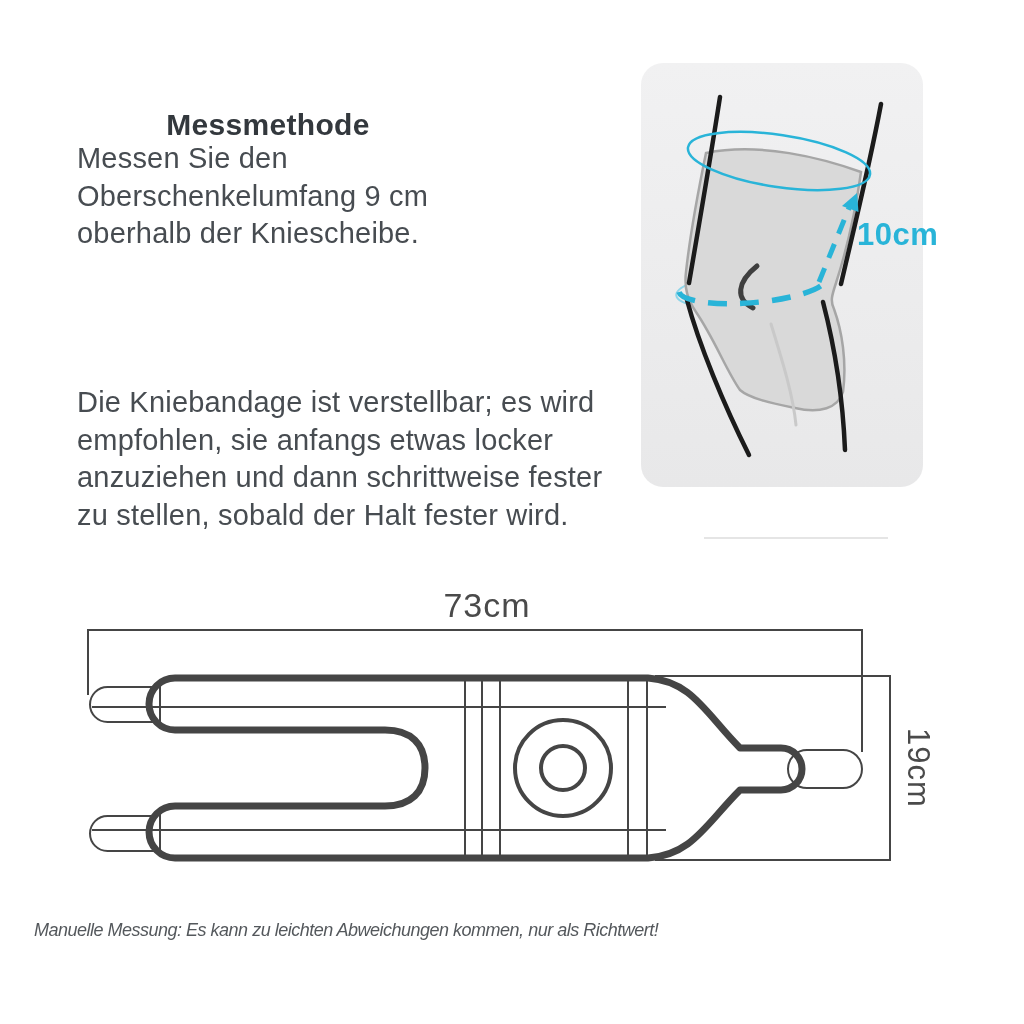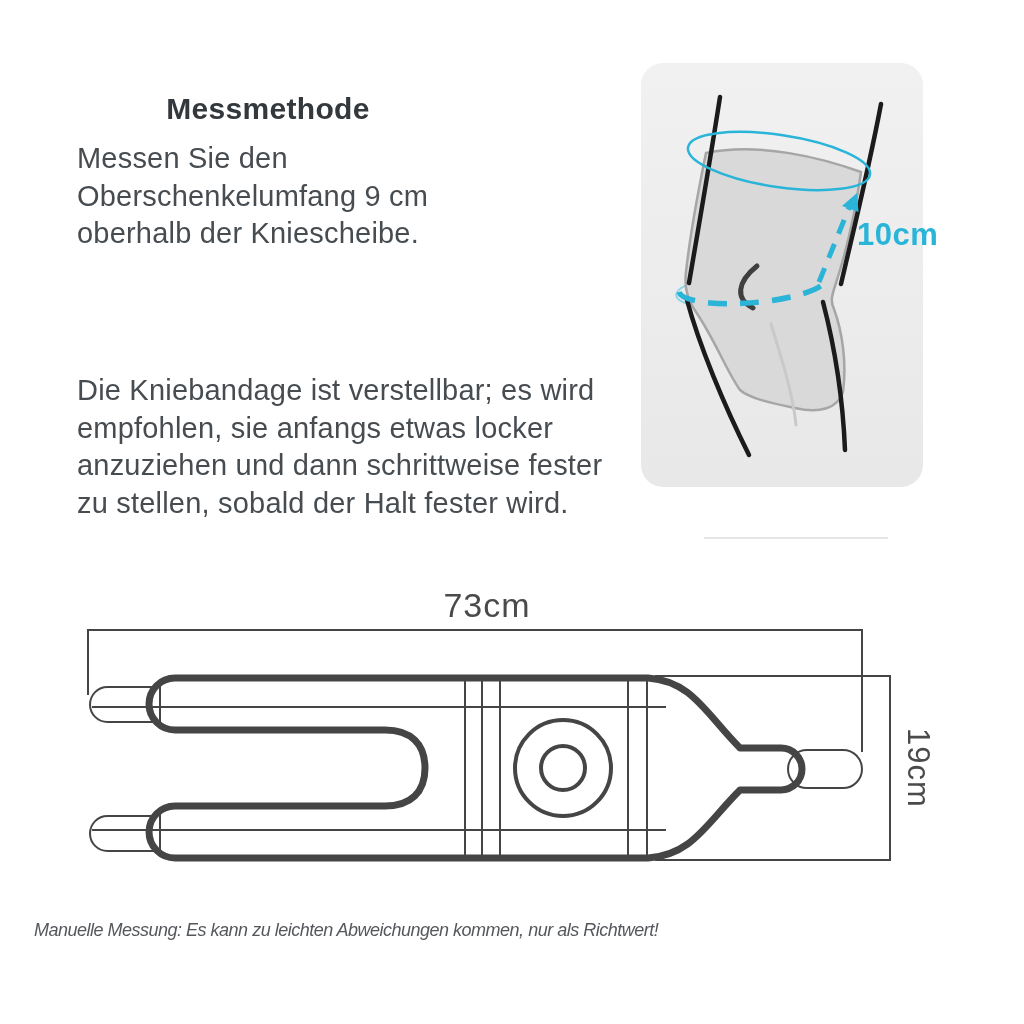--- a/index.html
+++ b/index.html
@@ -6,30 +6,30 @@
     --accent:#29b4d8;
     --dline:#454545;
     --text:#474c51;
   }
   html,body{margin:0;padding:0;background:#fff;}
   .canvas{
     position:relative;width:1024px;height:1024px;background:#ffffff;overflow:hidden;
     font-family:"Liberation Sans","DejaVu Sans",sans-serif;
   }
   .page-title{
-    position:absolute;left:78px;top:92px;width:380px;text-align:center;
+    position:absolute;left:78px;top:108px;width:380px;text-align:center;
     font-size:30px;font-weight:700;color:#33383d;letter-spacing:.3px;
   }
   .para{
     position:absolute;left:77px;white-space:pre;
     font-size:29px;line-height:37.5px;color:var(--text);letter-spacing:.2px;
   }
   .para-measure{top:140px;}
   .para-range{top:271px;}
-  .para-adjust{top:372px;}
+  .para-adjust{top:384px;}
   .footnote{
     position:absolute;left:34px;top:920px;width:980px;white-space:pre;
     font-size:18px;color:#54585c;letter-spacing:-0.5px;font-style:italic;
   }
   .art{position:absolute;left:0;top:0;}
   
   .dline{stroke:var(--dline);}
   .accent-stroke{stroke:var(--accent);}
   .accent-fill{fill:var(--accent);}
   .dim-label{

